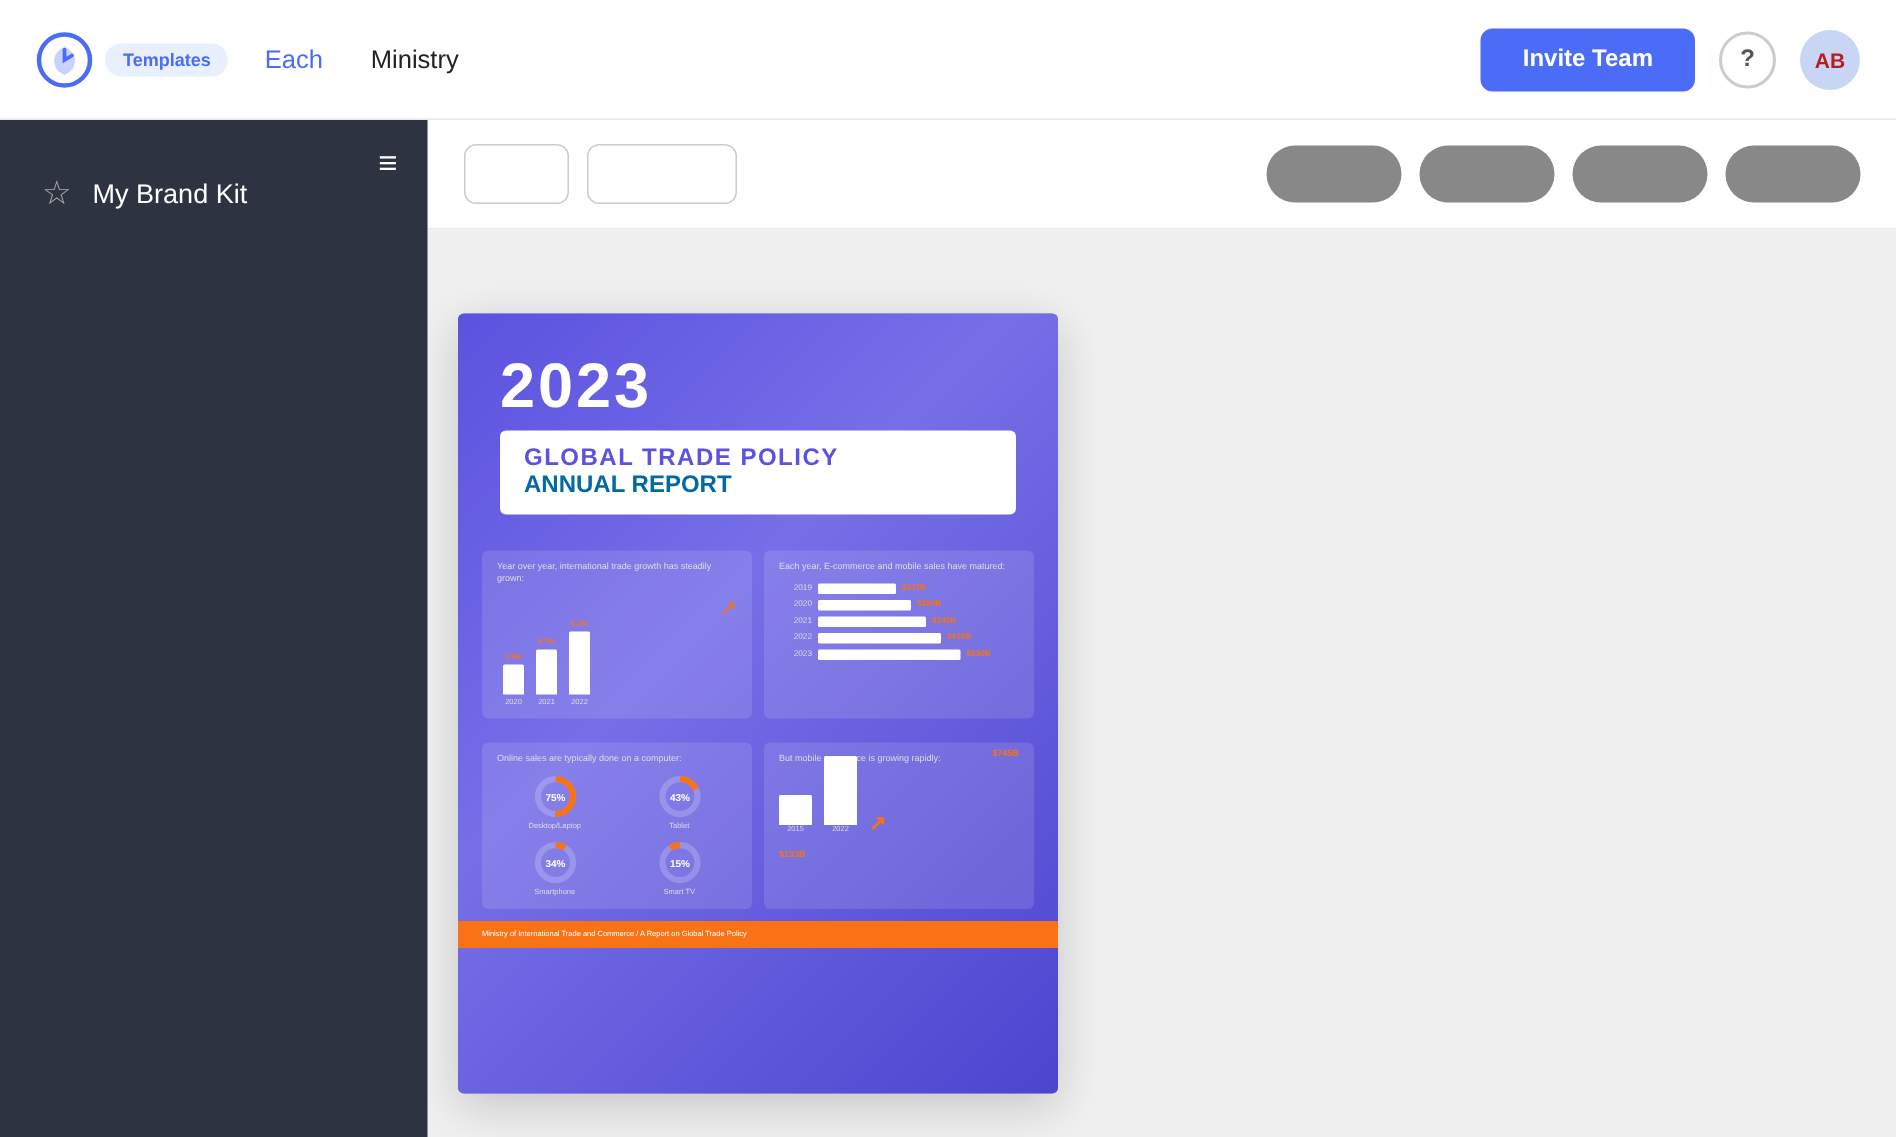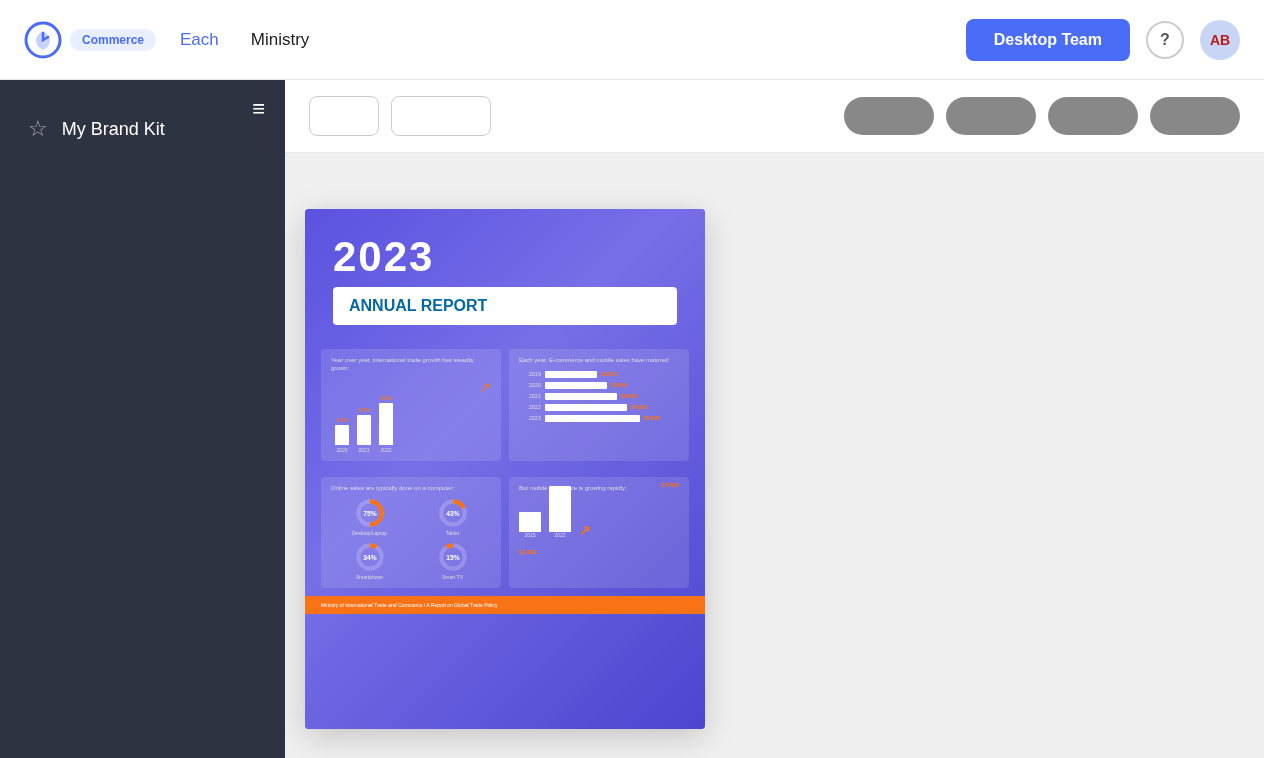--- a/index.html
+++ b/index.html
@@ -368,28 +368,28 @@
 </head>
 <body>
 
 <nav class="top-nav">
   <div class="nav-logo">
     <svg class="nav-logo-icon" viewBox="0 0 38 38" fill="none">
       <circle cx="19" cy="19" r="17" stroke="#4a6cf7" stroke-width="3" fill="none"></circle>
       <path d="M19 10 Q26 14 26 19 Q26 26 19 29 Q12 26 12 19 Q12 14 19 10Z" fill="#4a6cf7" opacity="0.3"></path>
       <path d="M19 12 L19 19 L24 16" stroke="#4a6cf7" stroke-width="2.5" stroke-linecap="round"></path>
     </svg>
-    <span class="nav-badge">Commerce</span>
+    <span class="nav-badge">Templates</span>
   </div>
   <div class="nav-links">
     <a class="nav-link active">Each</a>
     <a class="nav-link templates">Ministry</a>
   </div>
   <div class="nav-right">
-    <button class="invite-btn">Desktop Team</button>
+    <button class="invite-btn">Invite Team</button>
     <div class="help-btn">?</div>
     <div class="avatar">AB</div>
   </div>
 </nav>
 
 <div class="main-layout">
 
   <aside class="sidebar">
     <div class="sidebar-menu-icon">≡</div>
     <div class="sidebar-item">
@@ -411,20 +411,21 @@
     </div>
 
     <div class="canvas-area">
       <div class="doc-preview">
         <div class="doc-bg"></div>
         <div class="doc-content">
 
           <div class="doc-header">
             <div class="doc-year">2023</div>
             <div class="doc-title-box">
+              <div class="doc-title-line1">GLOBAL TRADE POLICY</div>
               <div class="doc-title-line2">ANNUAL REPORT</div>
             </div>
           </div>
 
           <div class="doc-charts">
 
             <div class="doc-chart-box">
               <div class="doc-chart-title">Year over year, international trade growth has steadily grown:</div>
               <span class="trend-arrow">↗</span>
               <div class="bar-chart-vert">

